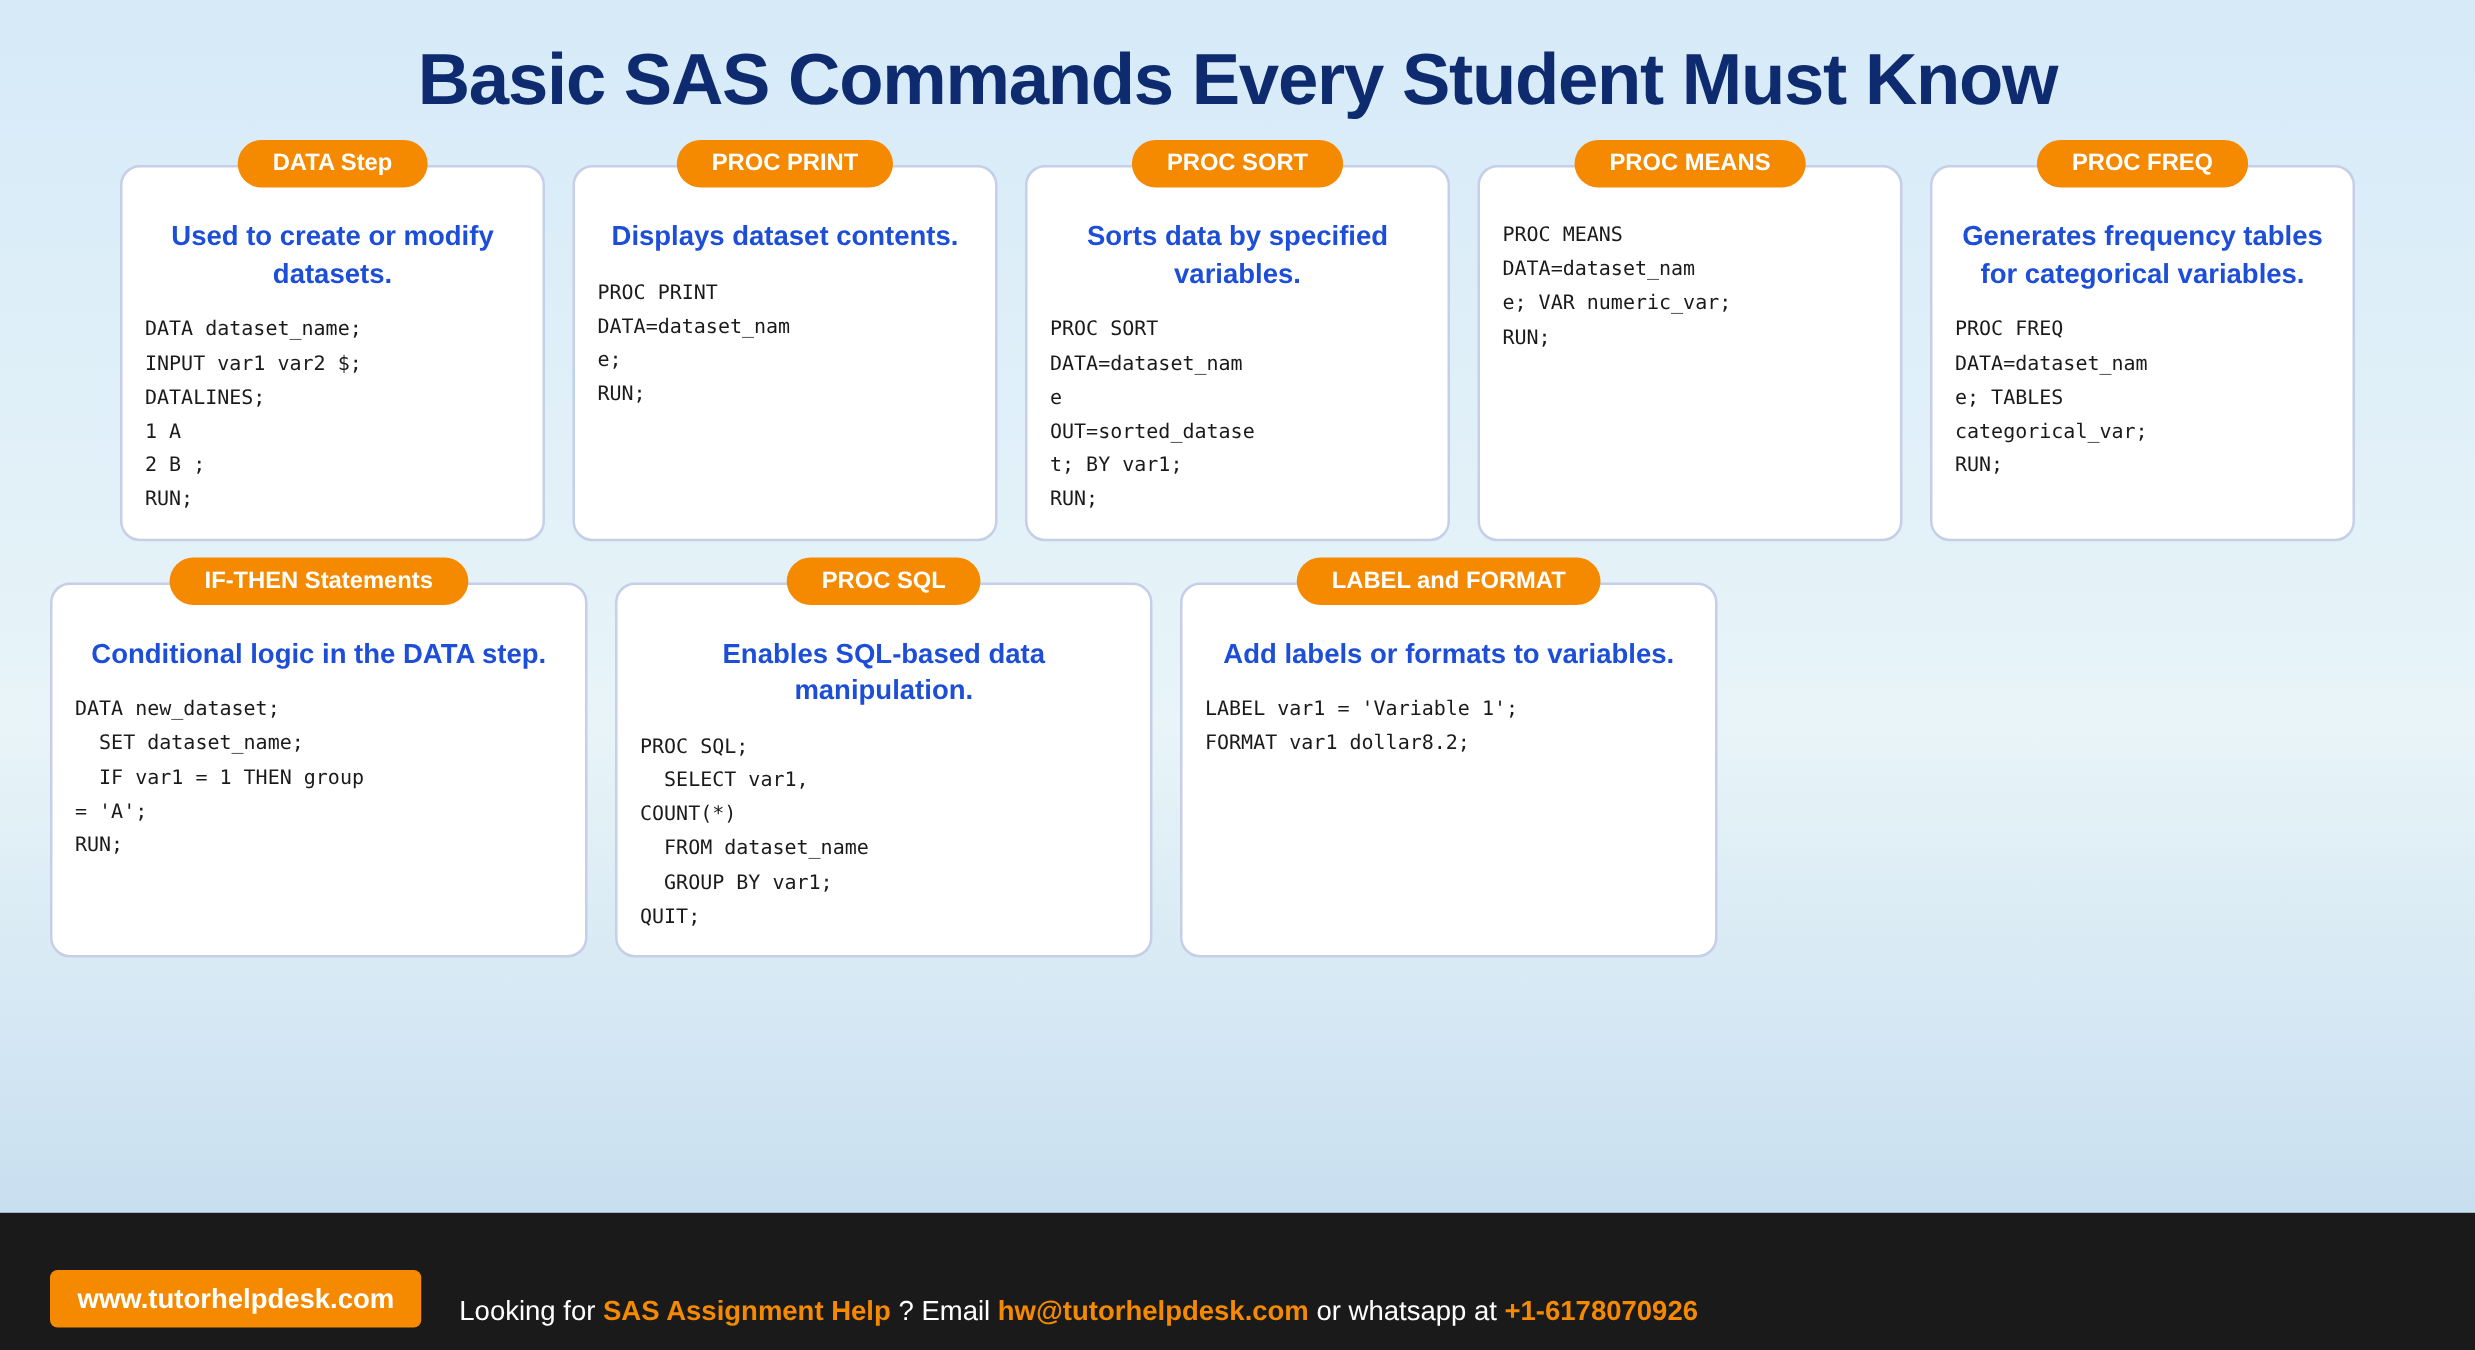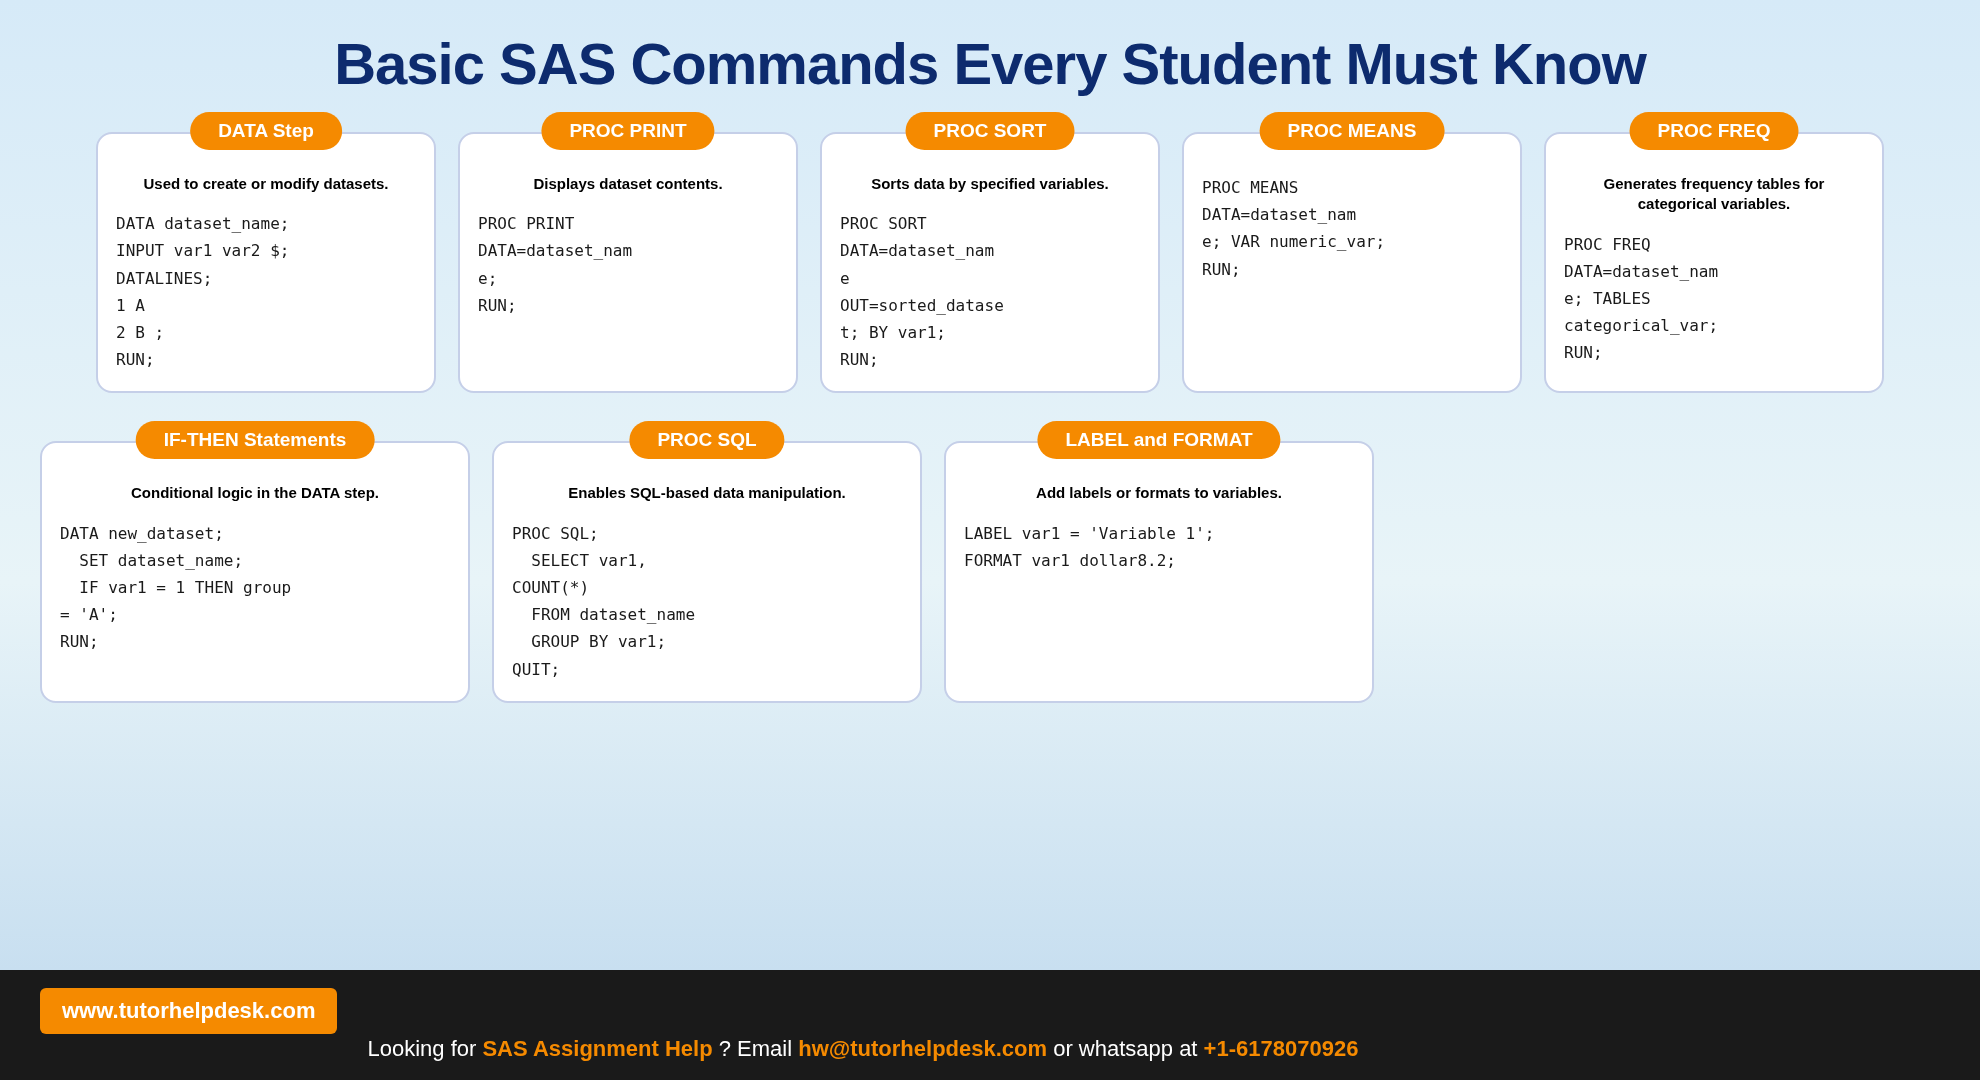--- a/index.html
+++ b/index.html
@@ -24,21 +24,21 @@
       font-size: 58px;
       font-weight: 900;
       color: #0d2b6e;
       margin-bottom: 35px;
       letter-spacing: -1px;
     }
 
     .cards-row {
       display: flex;
       gap: 22px;
-      margin-bottom: 48px;
+      margin-bottom: 33px;
       justify-content: center;
     }
 
     .card {
       background: white;
       border-radius: 16px;
       border: 2px solid #c5cfe8;
       padding: 20px 18px 18px 18px;
       flex: 1;
       max-width: 340px;
@@ -57,40 +57,40 @@
       font-weight: 900;
       font-size: 19px;
       border-radius: 30px;
       padding: 8px 28px;
       white-space: nowrap;
       text-align: center;
     }
 
     .card-description {
       font-weight: 800;
-      font-size: 15px;
-      color: #000000;
+      font-size: 22px;
+      color: #1d4ed8;
       text-align: center;
       margin-bottom: 16px;
       line-height: 1.35;
     }
 
     .card-code {
       font-family: monospace;
       font-size: 16px;
       color: #1a1a1a;
       line-height: 1.7;
       white-space: pre-wrap;
     }
 
     .footer {
       background: #1a1a1a;
       color: white;
       display: flex;
-      align-items: flex-start;
+      align-items: flex-end;
       padding: 18px 40px;
       font-size: 22px;
       gap: 0;
       min-height: 70px;
     }
 
     .footer-website {
       background: #f58a00;
       color: white;
       font-weight: 900;

